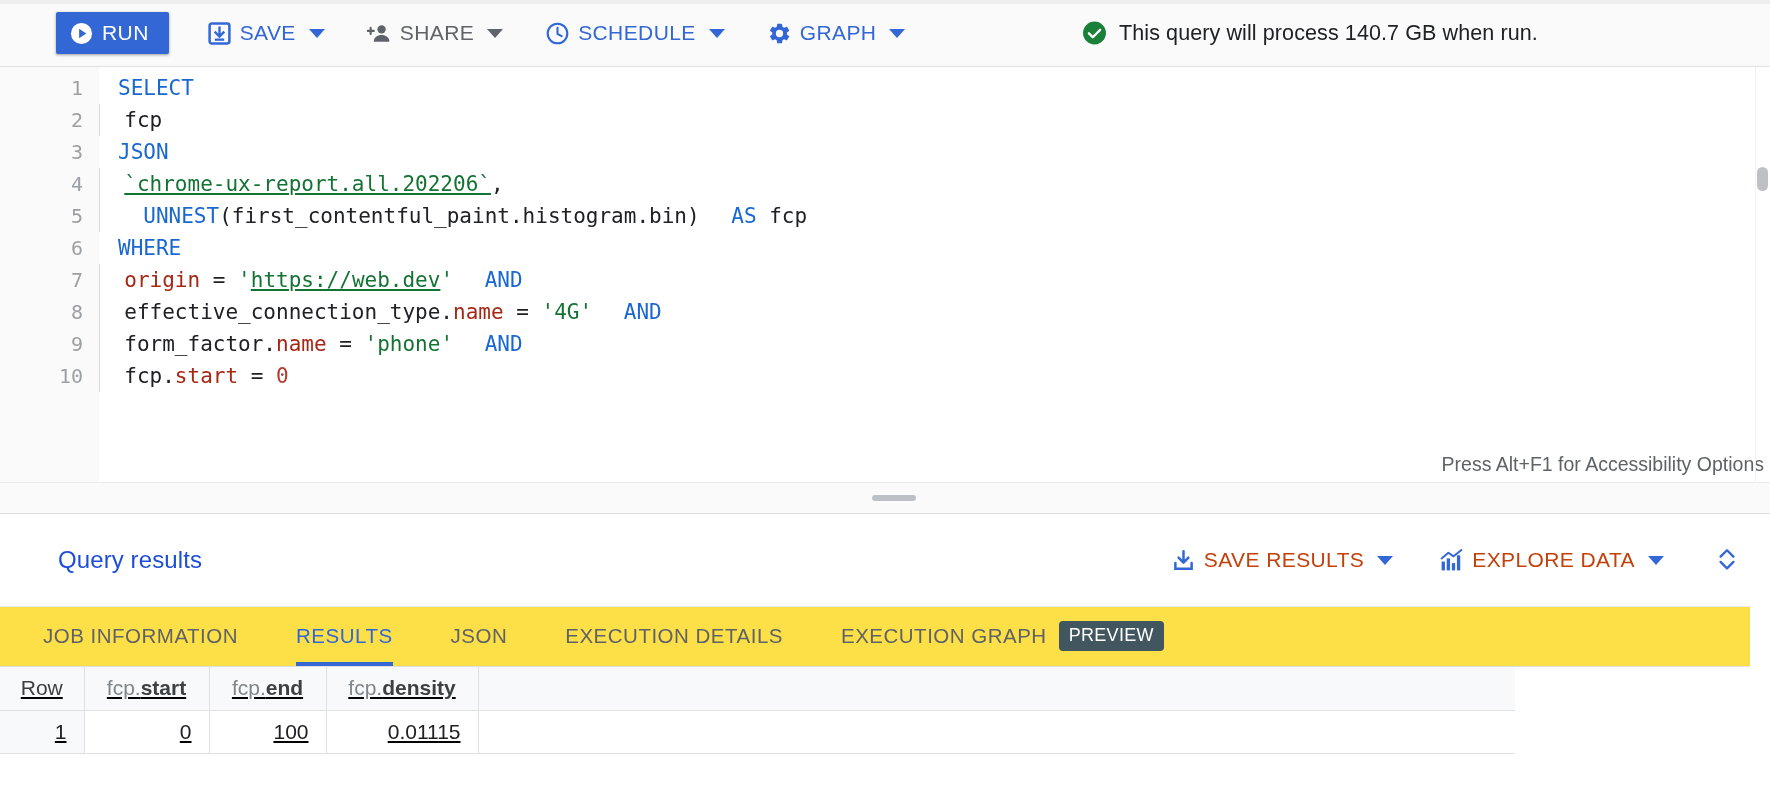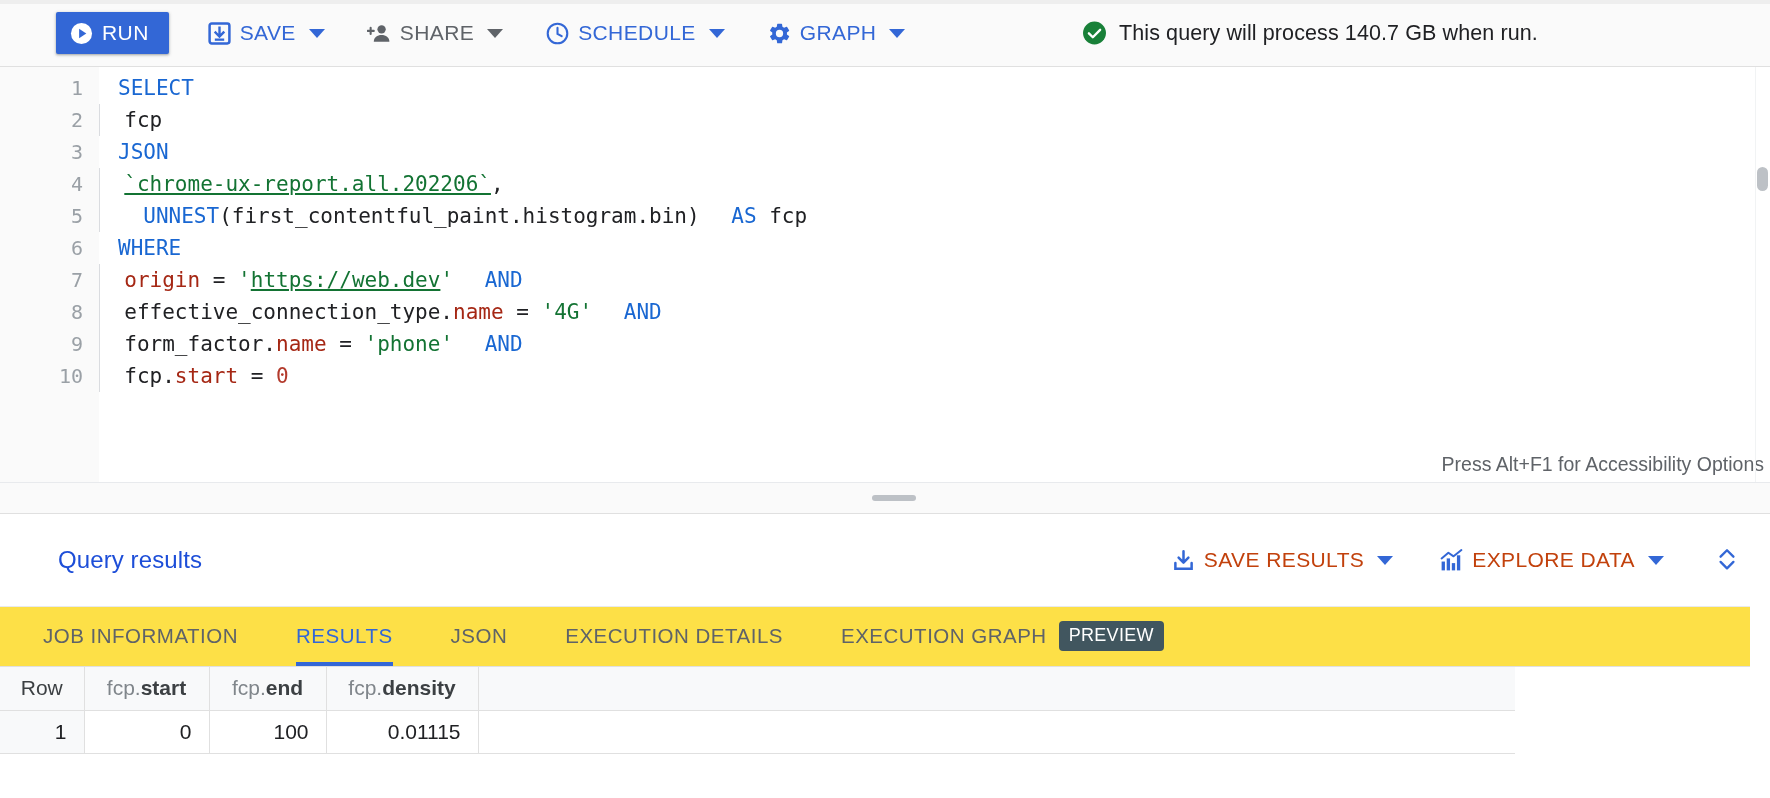--- a/index.html
+++ b/index.html
@@ -184,21 +184,21 @@
   .preview-badge {
     margin-left: 12px;
     background: #41565f; color: #fff;
     font-size: 18px; font-weight: 400; letter-spacing: .3px;
     padding: 4px 10px 5px; border-radius: 4px;
   }
 
   
   .rtable {
     position: absolute; top: 667px; left: 0; width: 1515px;
-    border-collapse: collapse; table-layout: fixed;
+    border-collapse: collapse; table-layout: fixed; text-decoration: underline;
   }
   .rtable th, .rtable td {
     height: 43px; padding: 0 17px;
     font-size: 21px; color: #202124;
     border-bottom: 1px solid #e0e0e0;
     border-right: 1px solid #e0e0e0;
     text-align: right; white-space: nowrap;
     overflow: hidden;
   }
   .rtable th {

